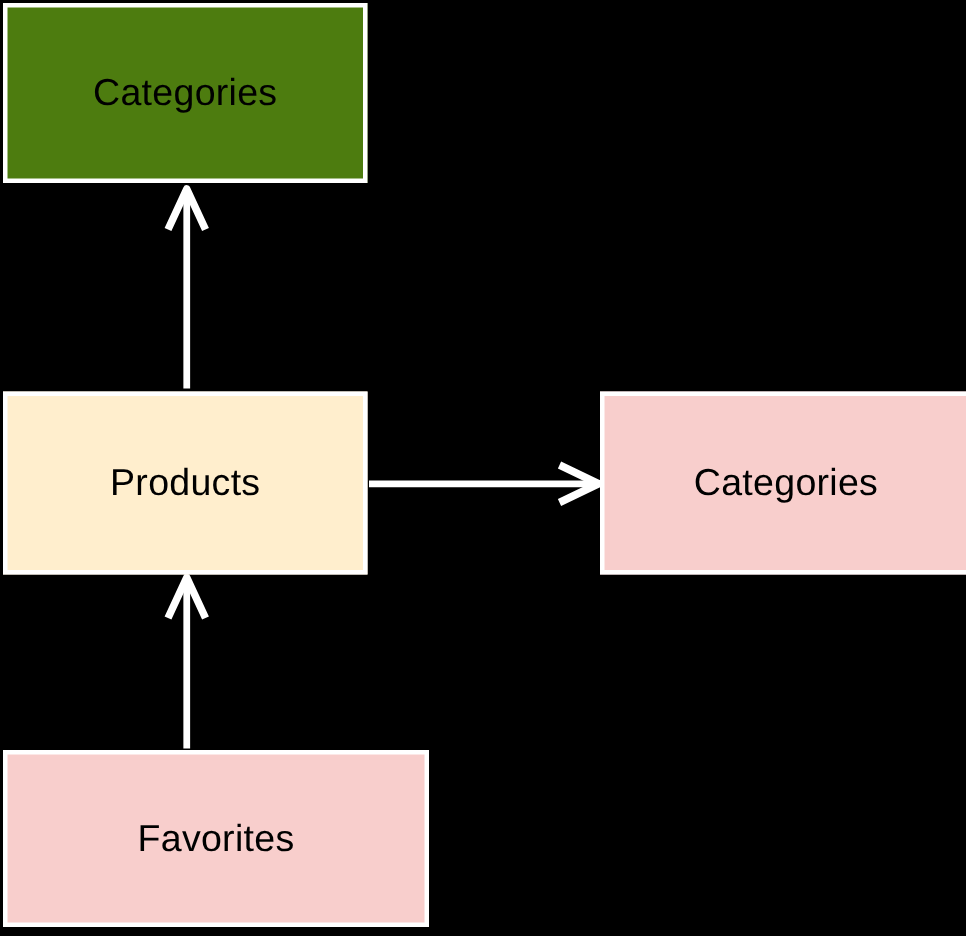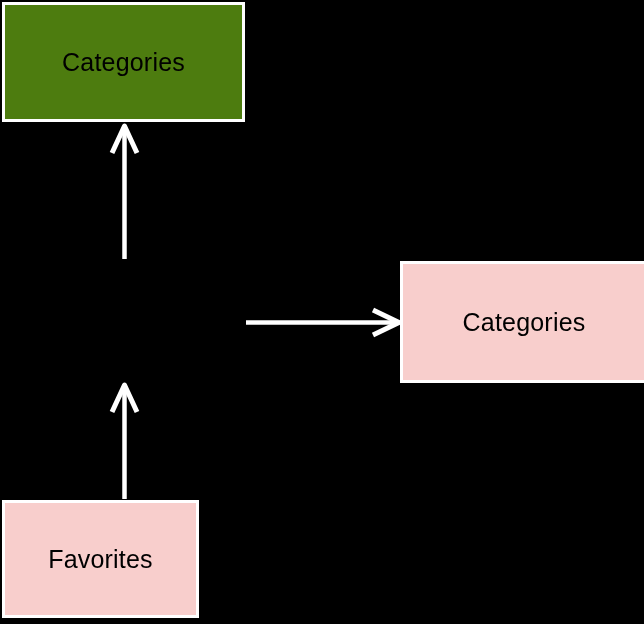--- a/index.html
+++ b/index.html
@@ -34,21 +34,21 @@
   }
   .node-label {
     font-size: 25px;
     color: #000000;
     letter-spacing: 0.2px;
     white-space: nowrap;
   }
   .node-categories { left: 2px;   top: 2px;   width: 243px; height: 120px; }
   .node-products   { left: 2px;   top: 261px; width: 243px; height: 122px; }
   .node-merchants  { left: 400px; top: 261px; width: 248px; height: 122px; }
-  .node-favorites  { left: 2px;   top: 500px; width: 197px; height: 118px; justify-content: center; }
+  .node-favorites  { left: 2px;   top: 500px; width: 284px; height: 118px; justify-content: center; }
 </style>
 </head>
 <body style="background-color: rgb(0, 0, 0);">
 
 <div class="canvas">
 
   <svg class="edges-layer" viewBox="0 0 644 624" xmlns="http://www.w3.org/2000/svg">
     <g fill="none" stroke-linejoin="round" stroke-linecap="butt" style="stroke: rgb(255, 255, 255);">
 
       <g>
@@ -65,20 +65,23 @@
         <line x1="246" y1="322.5" x2="398" y2="322.5" stroke-width="4.5"></line>
         <polyline points="373,310 399,322.5 373,335" stroke-width="5"></polyline>
       </g>
     </g>
   </svg>
 
   <div class="node node-categories" style="background-color: #4d7c0f; border-color: rgb(255, 255, 255);">
     <span class="node-label">Categories</span>
   </div>
 
+  <div class="node node-products" style="background-color: rgb(255, 238, 205); border-color: rgb(255, 255, 255);">
+    <span class="node-label">Products</span>
+  </div>
 
   <div class="node node-merchants" style="background-color: rgb(248, 206, 204); border-color: rgb(255, 255, 255);">
     <span class="node-label">Categories</span>
   </div>
 
   <div class="node node-favorites" style="background-color: rgb(248, 206, 204); border-color: rgb(255, 255, 255);">
     <span class="node-label">Favorites</span>
   </div>
 
 </div>

